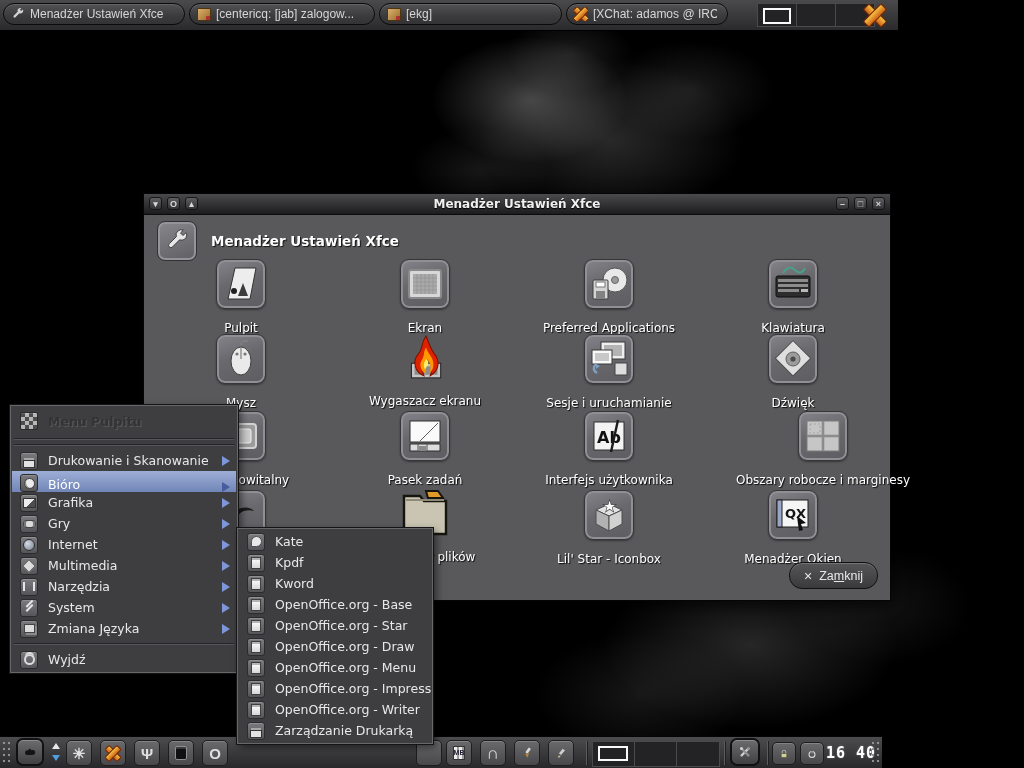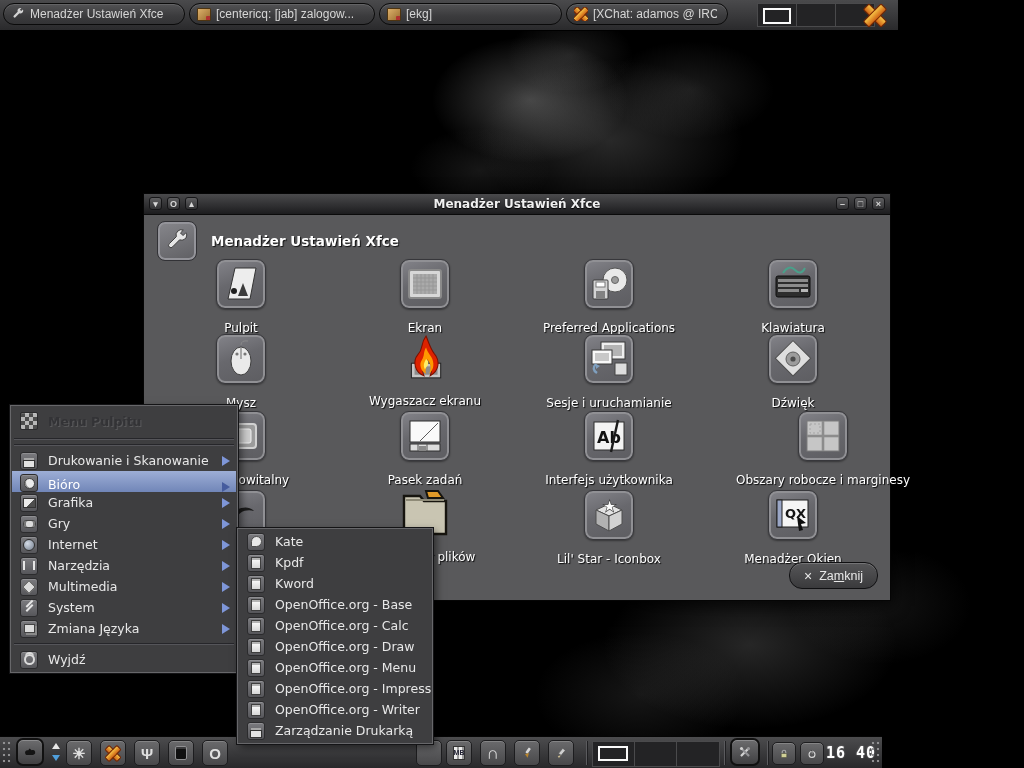--- a/index.html
+++ b/index.html
@@ -414,30 +414,30 @@
         <span class="mi i-game"></span>
         <span>Gry</span>
         <span class="arr"></span>
       </div>
     <div class="mitem">
         <span class="mi i-globe"></span>
         <span>Internet</span>
         <span class="arr"></span>
       </div>
     <div class="mitem">
+        <span class="mi i-spk"></span>
+        <span>Multimedia</span>
+        <span class="arr"></span>
+      </div>
+    <div class="mitem">
         <span class="mi i-tools"></span>
         <span>Narzędzia</span>
         <span class="arr"></span>
       </div>
     <div class="mitem">
-        <span class="mi i-spk"></span>
-        <span>Multimedia</span>
-        <span class="arr"></span>
-      </div>
-    <div class="mitem">
         <span class="mi i-wrench"></span>
         <span>System</span>
         <span class="arr"></span>
       </div>
     <div class="mitem">
         <span class="mi i-lang"></span>
         <span>Zmiana Języka</span>
         <span class="arr"></span>
       </div>
     <div class="msep"></div>
@@ -459,21 +459,21 @@
     <div class="mitem">
         <span class="mi s-page"></span>
         <span>Kword</span>
       </div>
     <div class="mitem">
         <span class="mi s-page"></span>
         <span>OpenOffice.org - Base</span>
       </div>
     <div class="mitem">
         <span class="mi s-page"></span>
-        <span>OpenOffice.org - Calc</span>
+        <span>OpenOffice.org - Star</span>
       </div>
     <div class="mitem">
         <span class="mi s-page"></span>
         <span>OpenOffice.org - Draw</span>
       </div>
     <div class="mitem">
         <span class="mi s-page"></span>
         <span>OpenOffice.org - Menu</span>
       </div>
     <div class="mitem">

